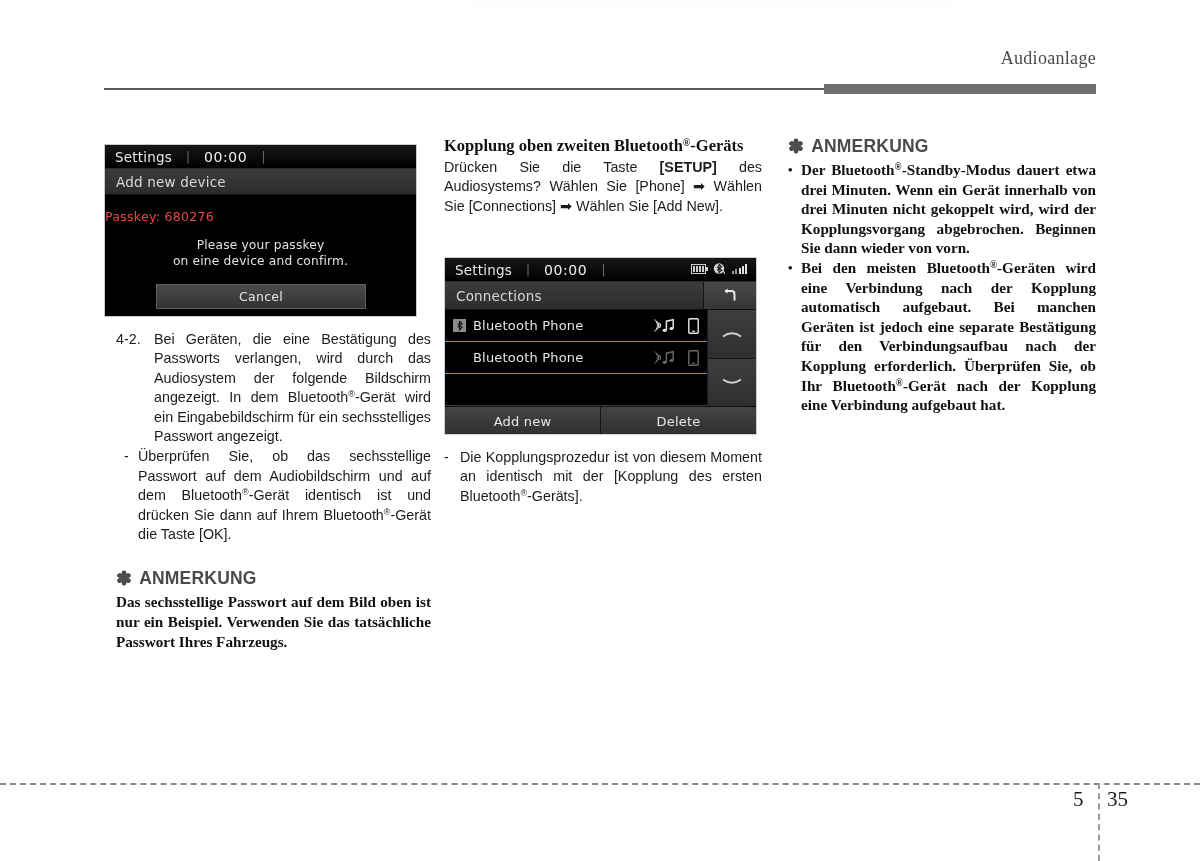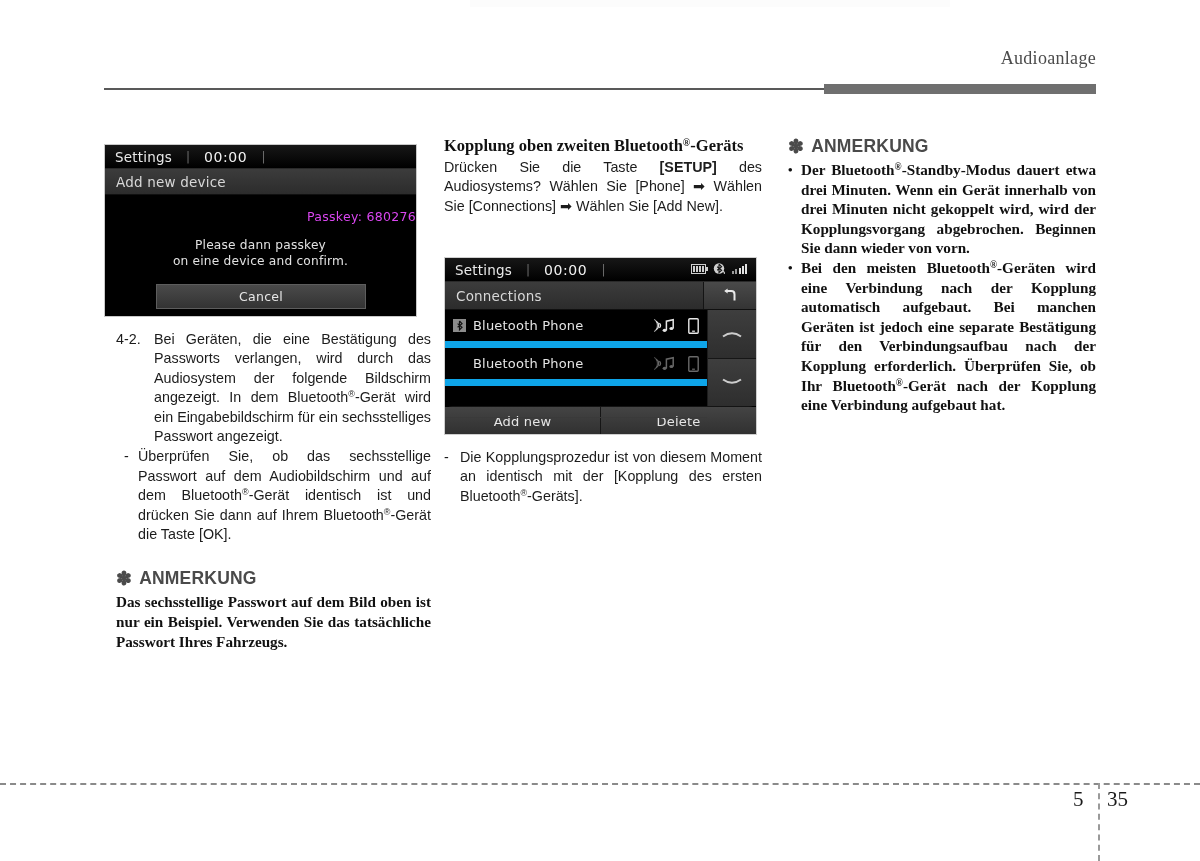--- a/index.html
+++ b/index.html
@@ -239,23 +239,23 @@
     border: 1px solid #c9c9c9;
     box-sizing: border-box;
   }
   .scr1 .hu-sub { height: 25px; }
   .pk-area {
     position: relative;
     height: 120px;
     background: #000;
   }
   .pk-line {
-    text-align: right;
+    text-align: left;
     font-size: 12.5px;
-    color: #d946ef;
+    color: #ef4444;
     padding-top: 14px;
     letter-spacing: 0.3px;
   }
   .pk-msg {
     text-align: center;
     font-size: 12.2px;
     color: #e2e2e2;
     line-height: 16px;
     padding-top: 13px;
     letter-spacing: 0.2px;
@@ -293,21 +293,21 @@
     background: #000;
   }
   .list-col {
     flex: 1 1 auto;
     background: #000;
   }
   .dev-row {
     height: 31px;
     display: flex;
     align-items: center;
-    border-bottom: 7px solid #0ea5e9;
+    border-bottom: 1px solid #0ea5e9;
     position: relative;
     padding-left: 8px;
   }
   .dev-row.empty { border-bottom: 1px solid #3a3a3a; }
   .dev-badge {
     width: 13px;
     height: 13px;
     background: #8c8c8c;
     color: #101010;
     font-size: 9px;
@@ -413,21 +413,21 @@
     <span class="st-sep">|</span>
     <span class="st-clock">00:00</span>
     <span class="st-sep">|</span>
   </div>
   <div class="hu-sub">
     <span class="sub-title">Add new device</span>
   </div>
   <div class="pk-area">
     <div class="pk-line">Passkey: 680276</div>
     <div class="pk-msg">
-      <div>Please dann passkey</div>
+      <div>Please your passkey</div>
       <div>on eine device and confirm.</div>
     </div>
     <div class="pk-cancel">Cancel</div>
   </div>
 </div>
 
 <div class="col col-1" style="top:330px;margin-left:12px;">
 
   <div class="body-text hang">
     <span class="marker m-42">4-2.</span>

